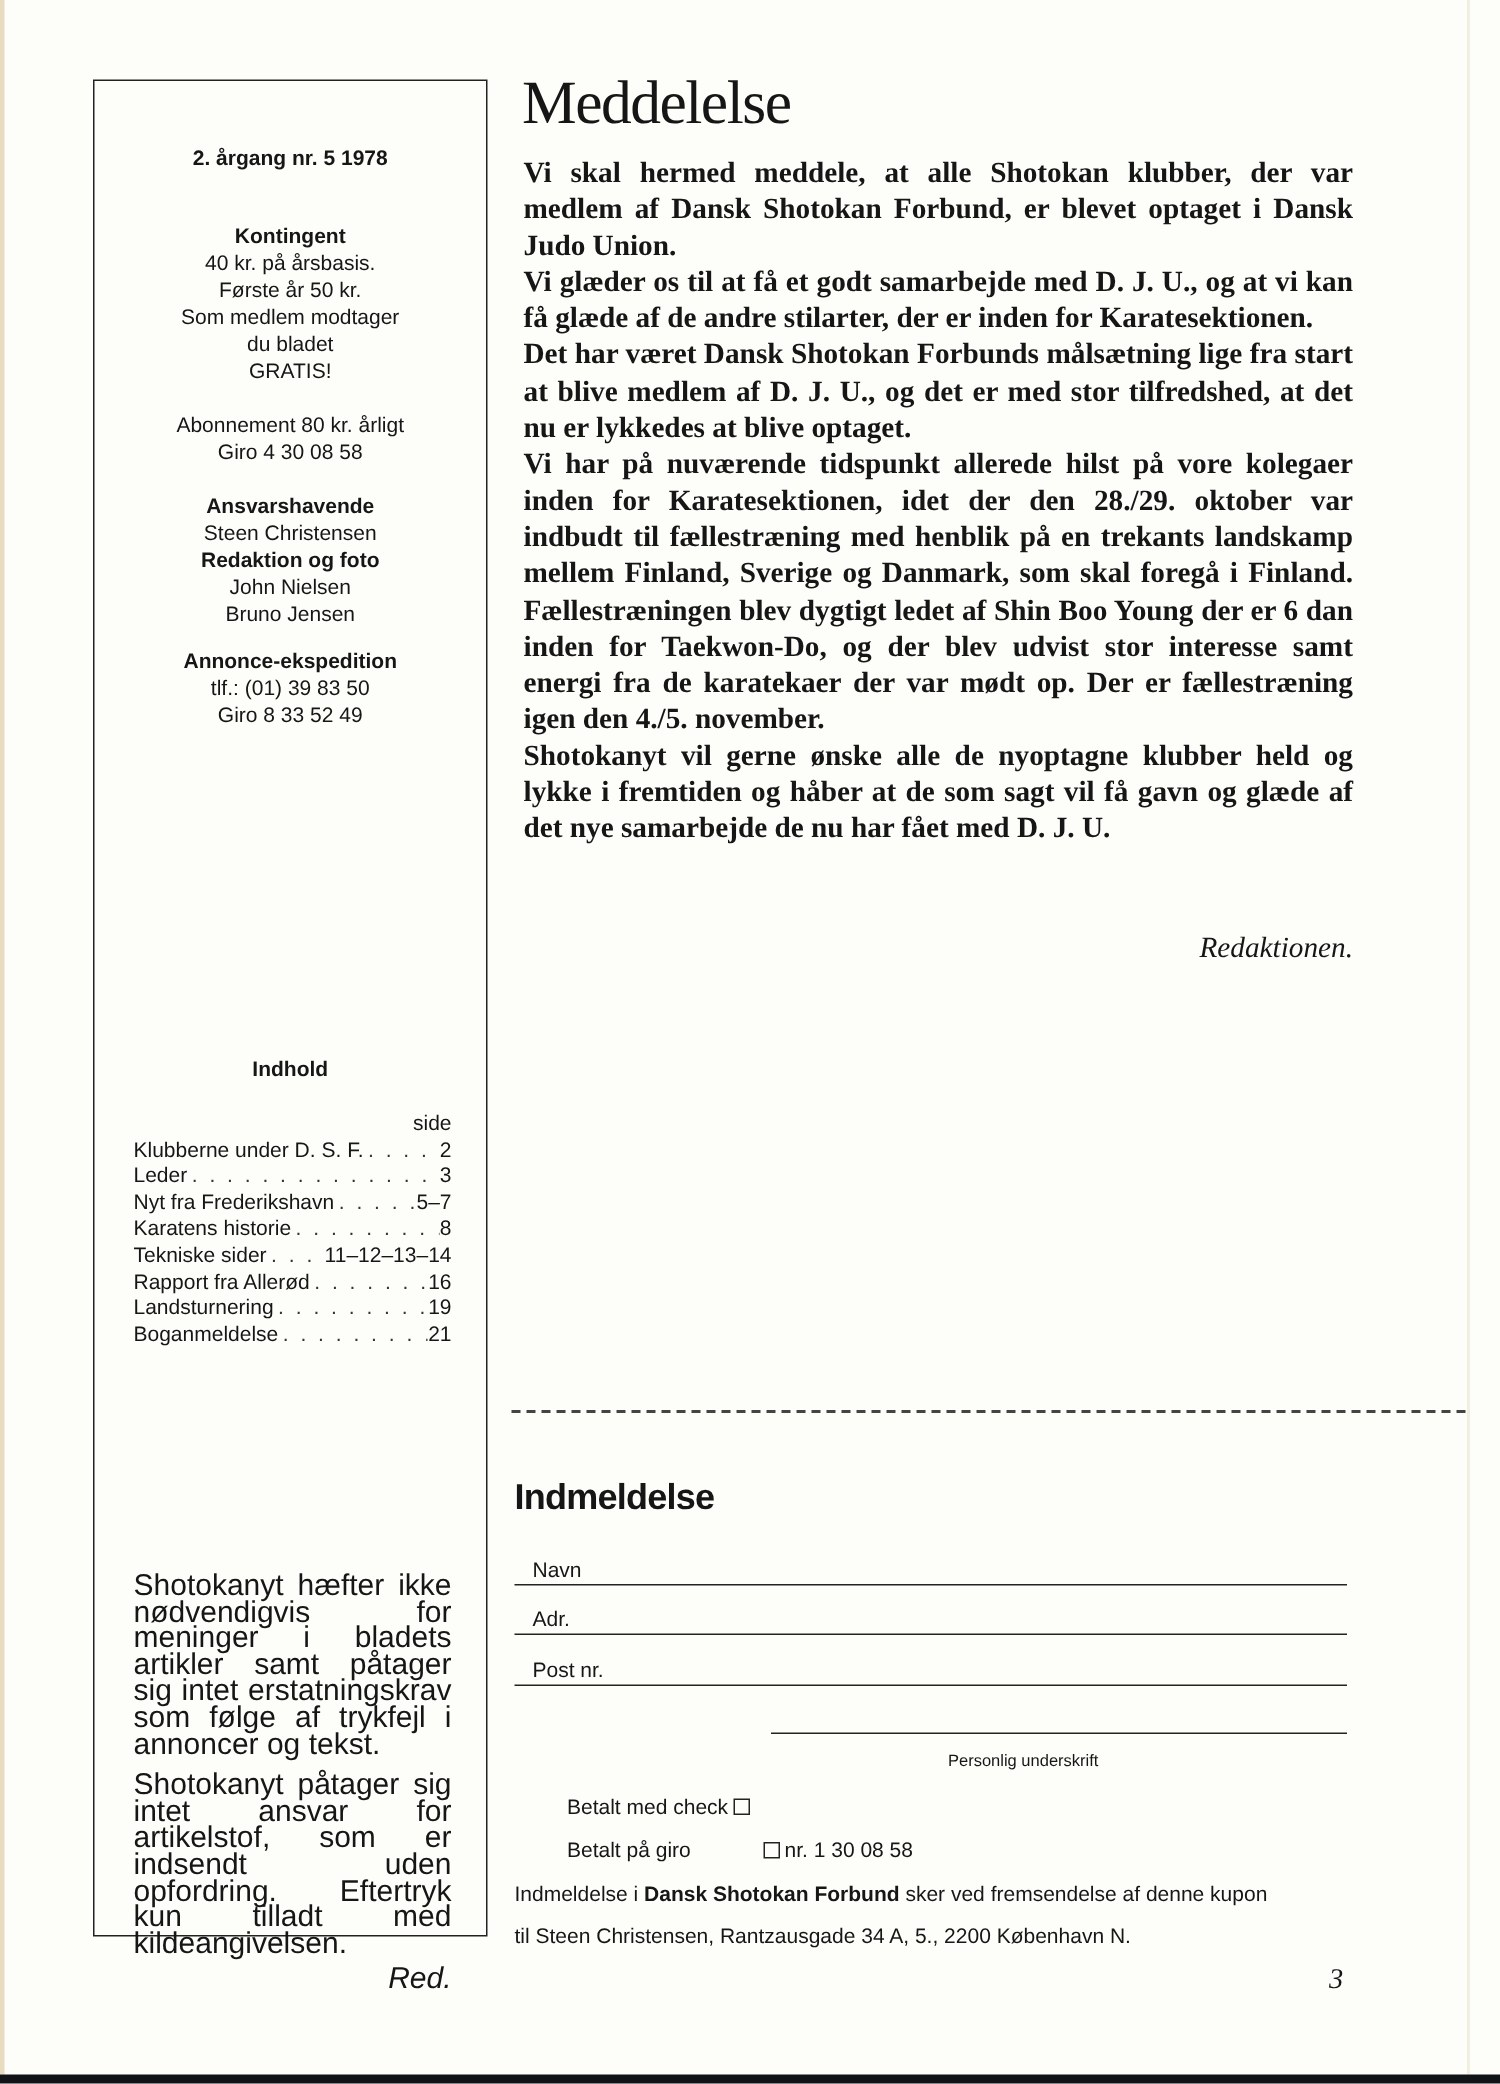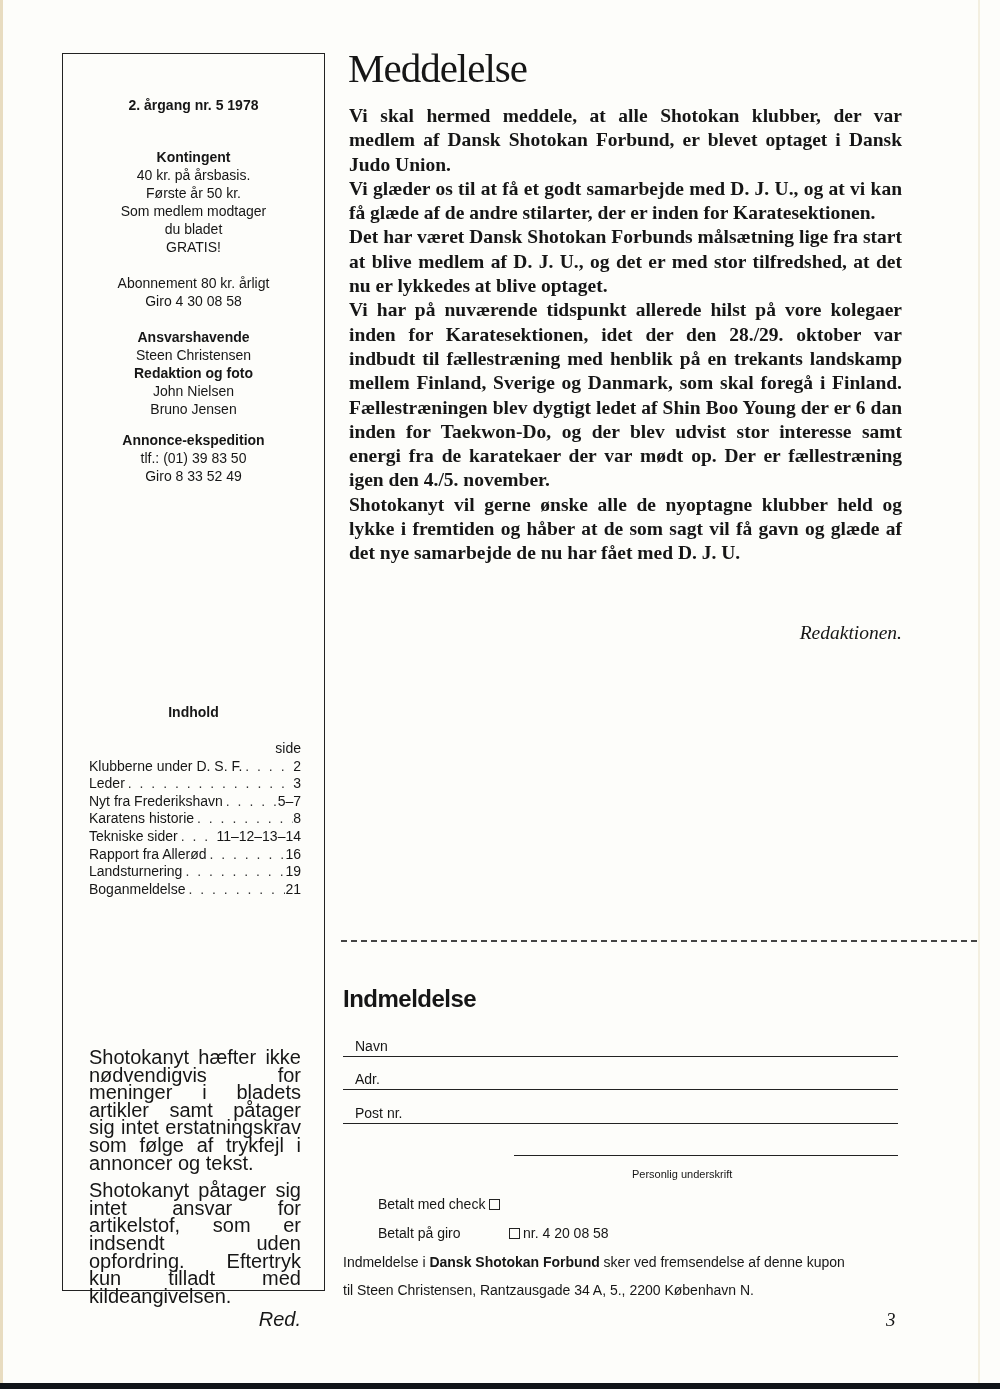--- a/index.html
+++ b/index.html
@@ -192,21 +192,21 @@
 </div>
 
 <div class="sig-line"></div>
 <div class="sig-label">Personlig underskrift</div>
 
 <div class="pay pay-check">
   <span>Betalt med check</span><span class="box"></span>
 </div>
 <div class="pay pay-giro">
   <span>Betalt på giro</span>
-  <span class="giro-nr"><span class="box"></span><span>nr. 4 20 08 58</span></span>
+  <span class="giro-nr"><span class="box"></span><span>nr. 1 30 08 58</span></span>
 </div>
 
 <div class="note note1">
   <span>Indmeldelse i </span><b>Dansk Shotokan Forbund</b><span> sker ved fremsendelse af denne kupon</span>
 </div>
 <div class="note note2">til Steen Christensen, Rantzausgade 34 A, 5., 2200 København N.</div>
 
 <div class="page-number">3</div>
 
 <div class="bottom-strip"></div>

